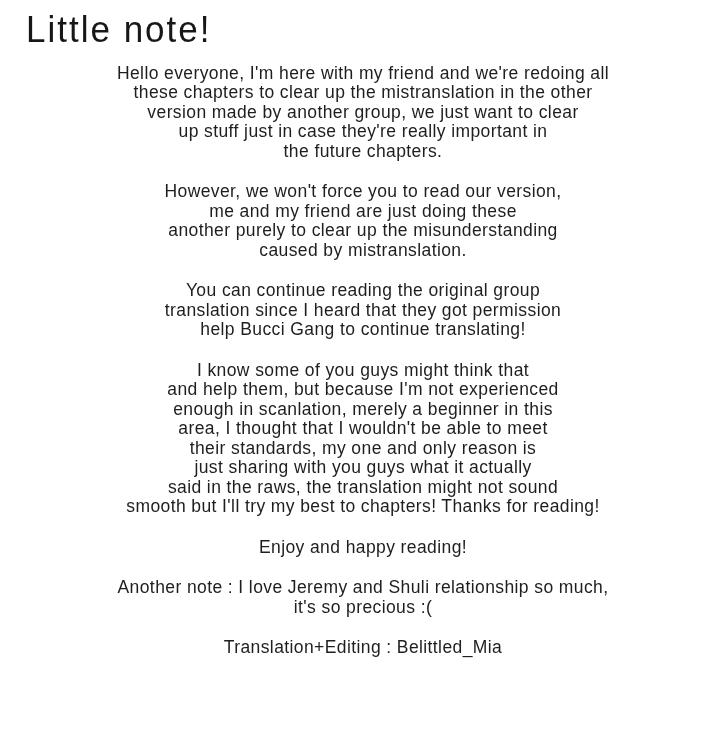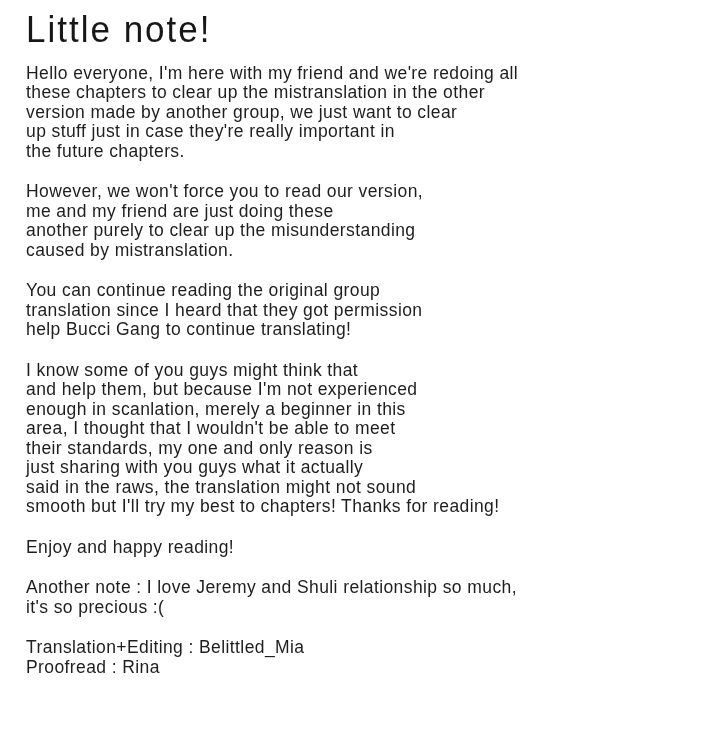--- a/index.html
+++ b/index.html
@@ -26,20 +26,21 @@
     line-height: 1.05;
     letter-spacing: 2px;
     color: #171717;
     margin-bottom: 17px;
     transform: scaleY(1.08);
     transform-origin: top left;
   }
 
   .para {
     margin-bottom: 21px;
+    text-align: center;
   }
 
   .line {
     display: block;
     font-size: 17.5px;
     line-height: 19.5px;
     letter-spacing: 0.4px;
     white-space: nowrap;
     color: #1e1e1e;
   }
@@ -87,16 +88,15 @@
     <span class="line">Enjoy and happy reading!</span>
   </div>
 
   <div class="para">
     <span class="line">Another note : I love Jeremy and Shuli relationship so much,</span>
     <span class="line">it's so precious :(</span>
   </div>
 
   <div class="para">
     <span class="line">Translation+Editing : Belittled_Mia</span>
-    <span class="line">Proofread : Rina</span>
   </div>
 
 </div>
 
 </body></html>

